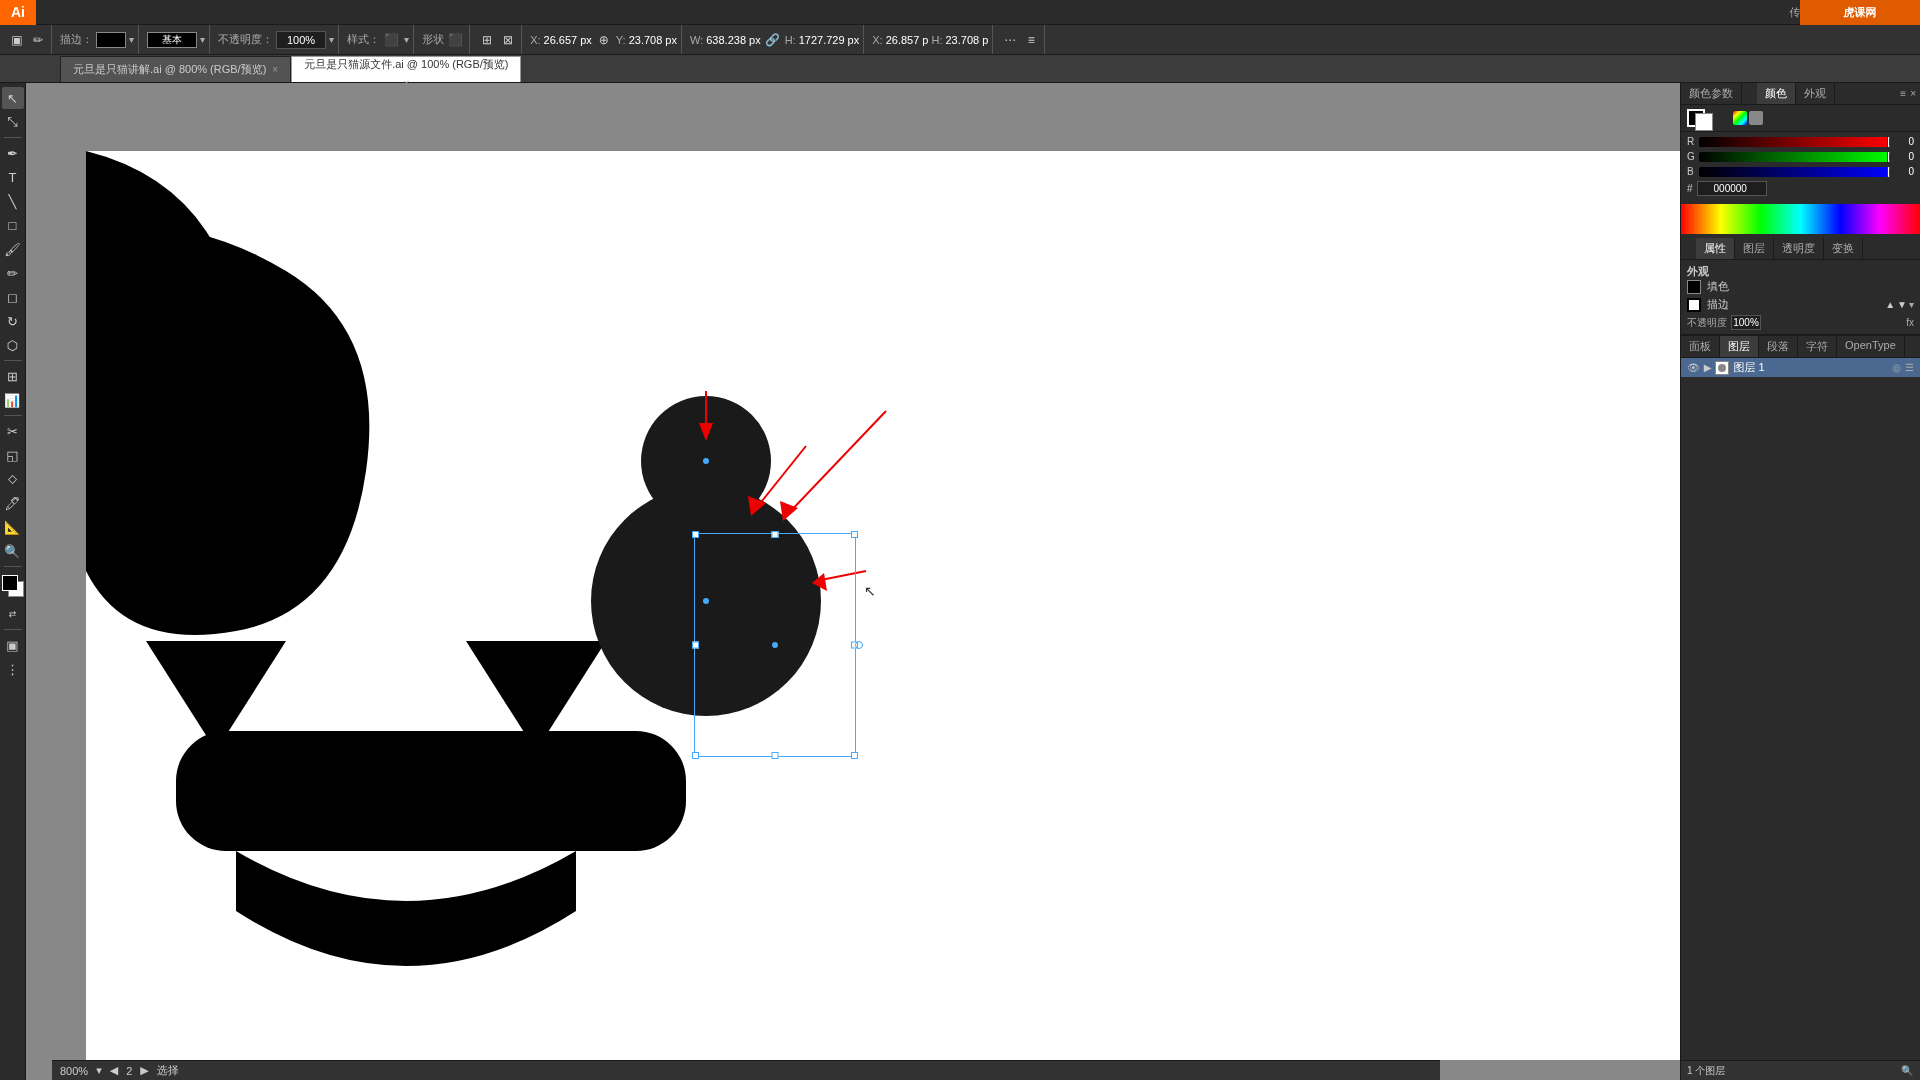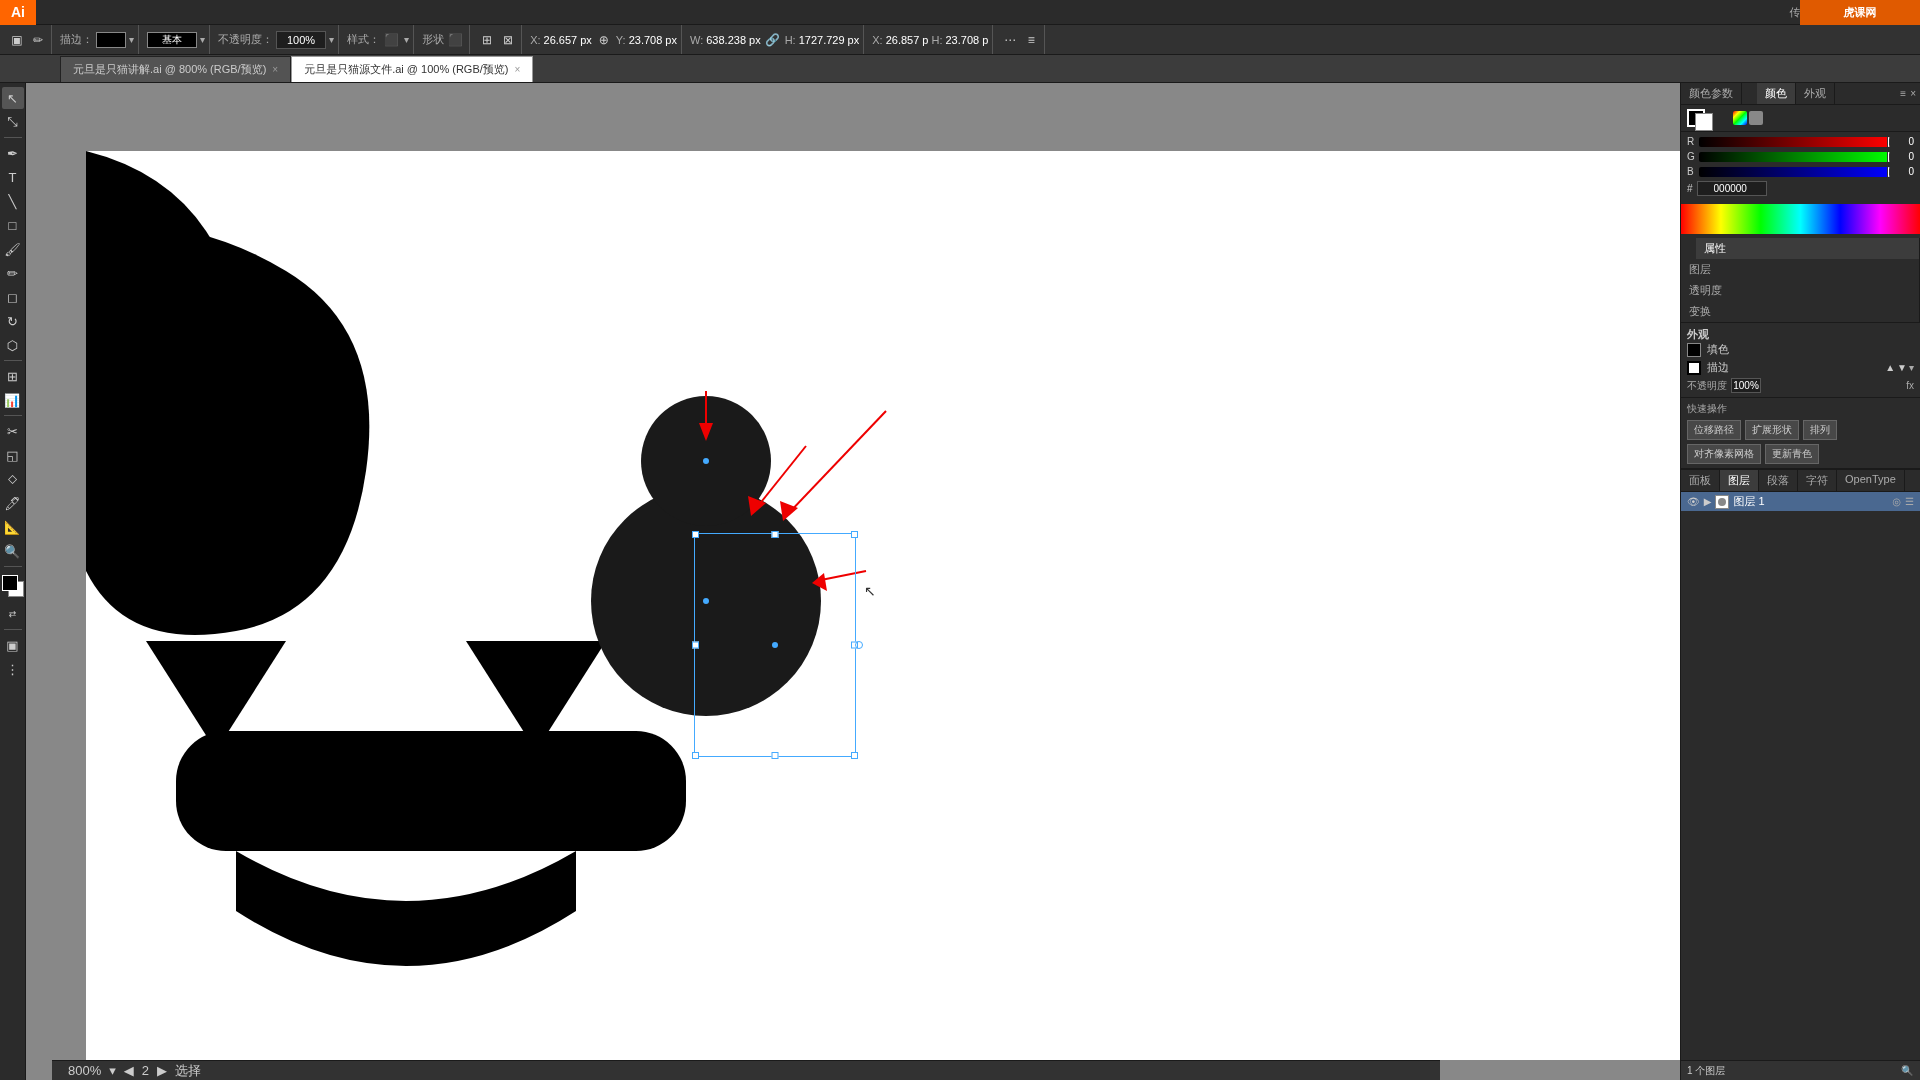--- a/index.html
+++ b/index.html
@@ -34,21 +34,21 @@
 
     
     #tab-bar {
       width: 100%; height: 28px; background: #3c3c3c; display: flex; align-items: flex-end;
       border-bottom: 1px solid #1a1a1a; padding-left: 60px;
     }
     .tab {
       height: 26px; padding: 0 12px; display: flex; align-items: center; gap: 6px;
       background: #535353; border: 1px solid #222; border-bottom: none; font-size: 11px; color: #ccc; cursor: pointer;
     }
-    .tab.active { background: #fff; color: #333; border-color: #999; }
+    .tab.active { background: #fff; color: #333; border-color: #999; flex-direction: column; }
     .tab-close { font-size: 10px; color: #999; cursor: pointer; }
 
     
     #main-area { display: flex; height: calc(1080px - 25px - 30px - 28px); }
 
     
     #left-toolbox {
       width: 26px; background: #2b2b2b; border-right: 1px solid #1a1a1a;
       display: flex; flex-direction: column; align-items: center; padding-top: 4px; gap: 2px;
       flex-shrink: 0;
@@ -118,21 +118,21 @@
     .layers-tab { padding: 3px 8px; font-size: 11px; color: #aaa; cursor: pointer; border-right: 1px solid #1a1a1a; }
     .layers-tab.active { color: #fff; background: #3c3c3c; }
     .layer-row { display: flex; align-items: center; gap: 4px; padding: 2px 6px; background: #4a6890; }
     .layer-eye { font-size: 10px; color: #ccc; cursor: pointer; }
     .layer-name { font-size: 11px; color: #fff; flex: 1; }
 
     
     #status-bar {
       position: absolute; bottom: 0; left: 26px; right: 240px; height: 20px;
       background: #323232; border-top: 1px solid #1a1a1a; display: flex; align-items: center;
-      gap: 8px; padding: 0 16px; font-size: 13px; color: #ccc;
+      gap: 8px; padding: 0 8px; font-size: 11px; color: #ccc;
     }
 
     
     .artwork-svg {
       position: absolute;
     }
 
     
     .annotation {
       position: absolute;
@@ -403,21 +403,21 @@
         <span class="slider-val">0</span>
       </div>
       <div class="hex-row">
         <span class="hex-label">#</span>
         <input class="hex-val" value="000000" style="">
       </div>
     </div>
 
     <div class="color-spectrum"></div>
 
-    <div class="panel-tabs" style="margin-top:4px;flex-direction:column;">
+    <div class="panel-tabs" style="margin-top:4px;">
       <div class="panel-tab active">属性</div>
       <div class="panel-tab">图层</div>
       <div class="panel-tab">透明度</div>
       <div class="panel-tab">变换</div>
     </div>
 
     <div class="outer-section">
       <div class="right-section-title">外观</div>
       <div class="outer-row">
         <div style="width:14px;height:14px;background:#000;border:1px solid #888;"></div>
@@ -432,30 +432,20 @@
           <span style="font-size:10px;color:#aaa;">▾</span>
         </div>
       </div>
       <div class="opacity-row">
         <span class="opacity-label">不透明度</span>
         <input class="opacity-val" value="100%" style="">
         <span style="font-size:10px;color:#aaa; margin-left:auto;">fx</span>
       </div>
     </div>
 
-    <div class="quick-ops">
-      <div class="quick-ops-title">快速操作</div>
-      <div class="quick-ops-btns">
-        <button class="quick-btn">位移路径</button>
-        <button class="quick-btn">扩展形状</button>
-        <button class="quick-btn">排列</button>
-        <button class="quick-btn">对齐像素网格</button>
-        <button class="quick-btn">更新青色</button>
-      </div>
-    </div>
 
     <div id="layers-panel">
       <div class="layers-tabs">
         <div class="layers-tab">面板</div>
         <div class="layers-tab active">图层</div>
         <div class="layers-tab">段落</div>
         <div class="layers-tab">字符</div>
         <div class="layers-tab">OpenType</div>
       </div>
       <div class="layer-row">

